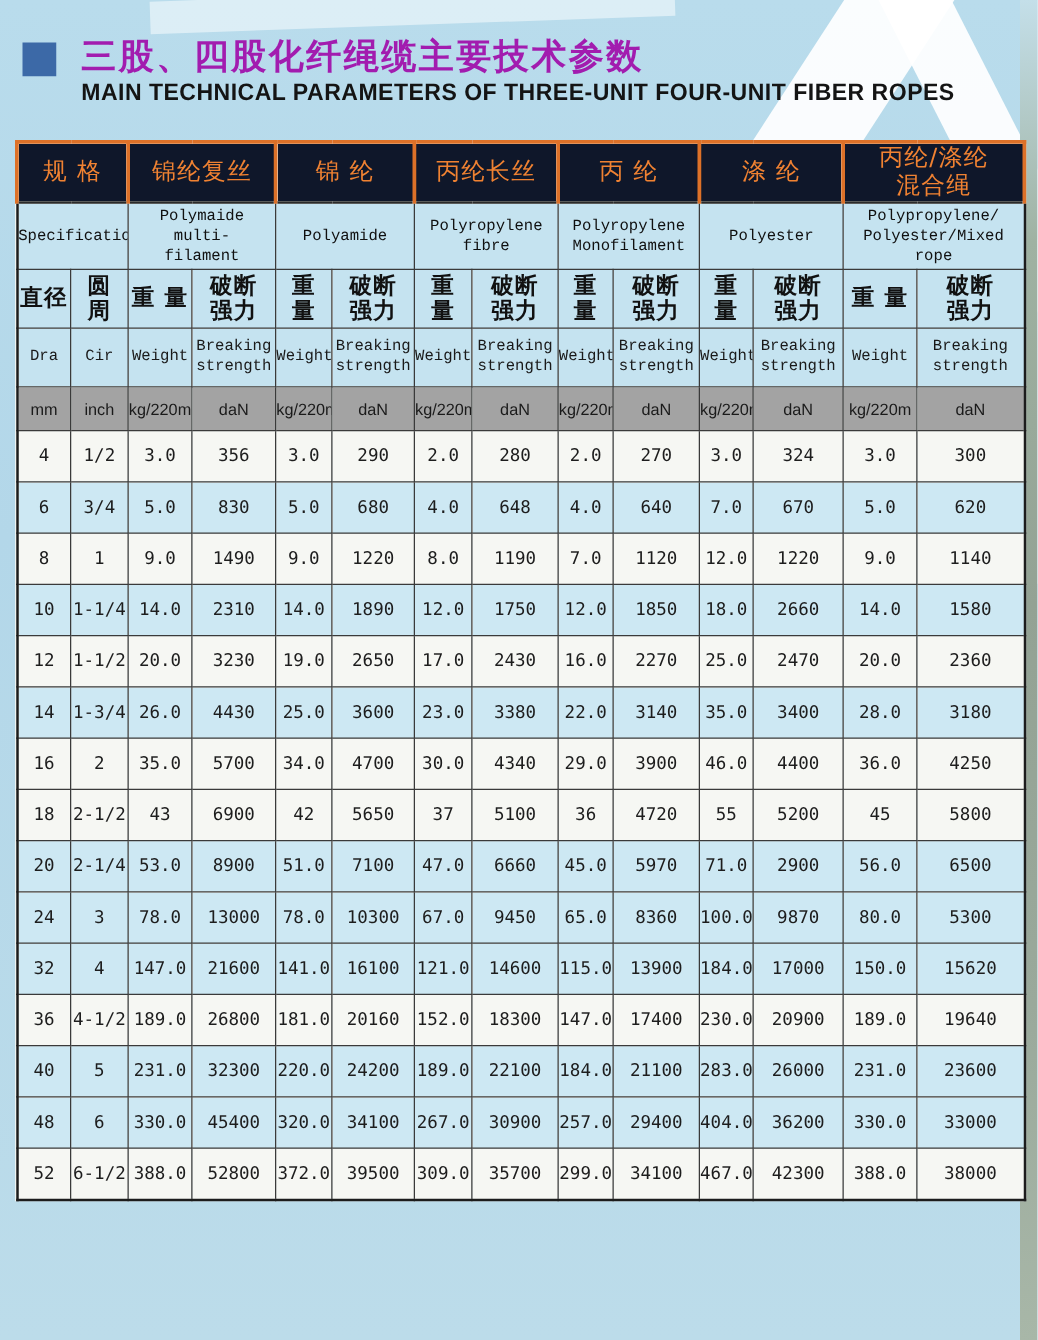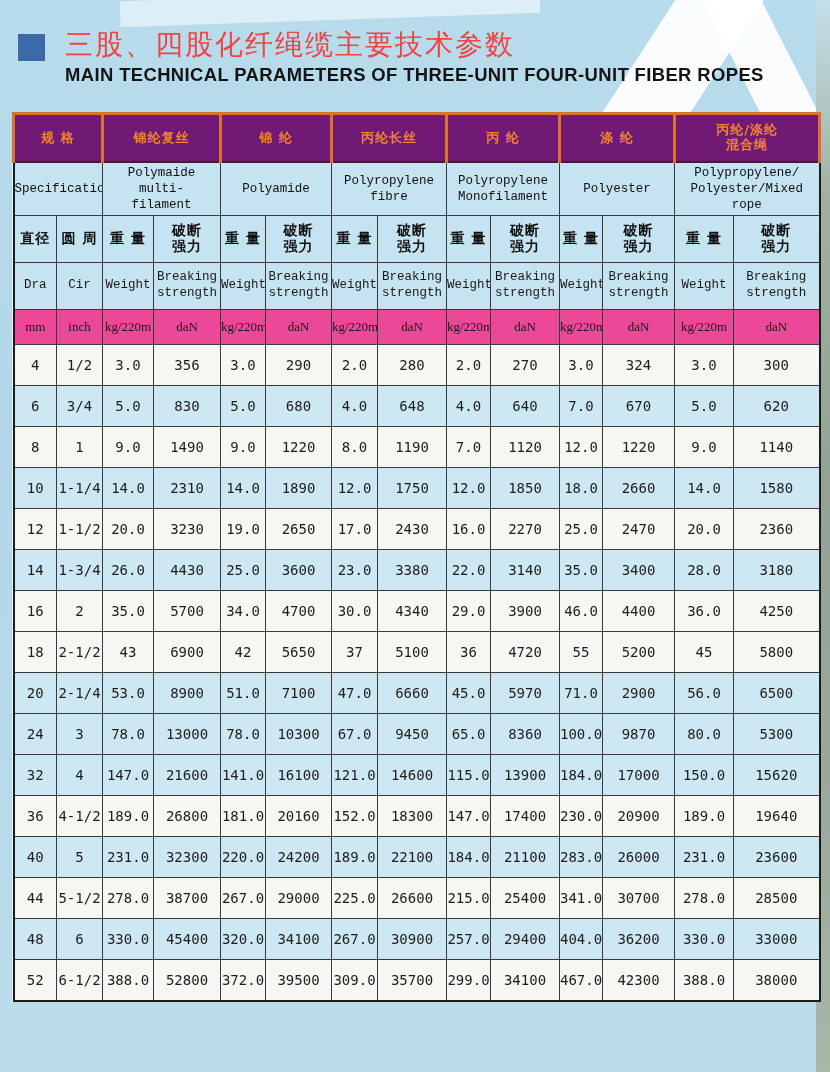--- a/index.html
+++ b/index.html
@@ -12,40 +12,40 @@
   .stripe{position:absolute;background:rgba(255,255,255,.92);}
   .stripe.s1{width:74px;height:640px;left:598px;top:-190px;transform:rotate(33deg);}
   .stripe.s2{width:52px;height:520px;left:762px;top:-150px;transform:rotate(-27deg);}
   .stripe.s3{width:150px;height:760px;left:748px;top:-40px;transform:rotate(33deg);opacity:.85;}
   .stripe.s4{width:420px;height:26px;left:120px;top:-6px;transform:rotate(-2deg);opacity:.55;}
   .edge-right{position:absolute;right:0;top:0;width:14px;height:1072px;
     background:linear-gradient(180deg,#c4dfe9 0%,#9fb2a2 18%,#93a294 45%,#9aa99b 75%,#a8b7a8 100%);}
   
   .title-wrap{position:absolute;left:18px;top:26px;}
   .bullet{position:absolute;left:0;top:8px;width:27px;height:27px;background:#3c69a7;}
-  .title-zh{position:absolute;left:47px;top:0;width:740px;font-size:28px;font-weight:normal;
-    color:#ef4444;letter-spacing:2px;white-space:nowrap;}
+  .title-zh{position:absolute;left:47px;top:0;width:740px;font-size:28px;font-weight:bold;
+    color:#a21caf;letter-spacing:2px;white-space:nowrap;}
   .title-en{position:absolute;left:47px;top:38px;width:760px;font-size:19px;font-weight:bold;
     color:#141414;font-family:"Liberation Sans",sans-serif;letter-spacing:.4px;
     transform:scaleX(.97);transform-origin:left;white-space:nowrap;}
   
   table.main{position:absolute;left:12px;top:112px;width:806px;border-collapse:collapse;
     table-layout:fixed;border:2px solid #1c1c1c;background:#eef4f2;}
   td,th{border:1px solid #3a3a3a;text-align:center;vertical-align:middle;padding:0;overflow:hidden;}
   th.mz{border:3px solid #dd7128;border-bottom:2px solid #2a2a2a;color:#f0holder;}
-  th.mz{color:#f08232;background:#701a75;font-size:13px;font-weight:bold;height:46px;
+  th.mz{color:#f08232;background:#0f172a;font-size:19px;font-weight:normal;height:46px;
     white-space:pre-line;line-height:1.15;letter-spacing:1px;}
   th.me{background:#c5e3f0;font-weight:normal;font-size:12.5px;height:52px;color:#101010;
     font-family:"Liberation Mono","DejaVu Sans Mono",monospace;white-space:pre-line;line-height:1.3;}
-  th.hz{background:#c5e3f0;font-size:14px;font-weight:bold;color:#111;height:46px;
+  th.hz{background:#c5e3f0;font-size:18px;font-weight:bold;color:#111;height:46px;
     white-space:pre-line;line-height:1.12;letter-spacing:1px;}
   th.he{background:#c5e3f0;font-weight:normal;font-size:12.5px;color:#1a1a1a;height:46px;
     font-family:"Liberation Mono","DejaVu Sans Mono",monospace;white-space:pre-line;line-height:1.25;}
-  th.hu{background:#ec4899;font-weight:normal;font-size:13px;color:#1a1a1a;height:34px;
-    font-family:Liberation Serif, serif;}
+  th.hu{background:#a3a3a3;font-weight:normal;font-size:13px;color:#1a1a1a;height:34px;
+    font-family:Liberation Sans, sans-serif;}
   tbody td{font-family:"DejaVu Sans Mono","Liberation Mono",monospace;font-size:14px;
     color:#1d1d1d;height:40px;background:#f6f7f3;}
   tbody tr.alt td{background:#cde8f3;}
 </style>
 </head>
 <body>
 
 <div class="stripe s4"></div>
 <div class="stripe s1"></div>
 <div class="stripe s2"></div>
@@ -363,36 +363,20 @@
         <td>24200</td>
         <td>189.0</td>
         <td>22100</td>
         <td>184.0</td>
         <td>21100</td>
         <td>283.0</td>
         <td>26000</td>
         <td>231.0</td>
         <td>23600</td>
       </tr>
-      <tr>
-        <td>44</td>
-        <td>5-1/2</td>
-        <td>278.0</td>
-        <td>38700</td>
-        <td>267.0</td>
-        <td>29000</td>
-        <td>225.0</td>
-        <td>26600</td>
-        <td>215.0</td>
-        <td>25400</td>
-        <td>341.0</td>
-        <td>30700</td>
-        <td>278.0</td>
-        <td>28500</td>
-      </tr>
       <tr class="alt">
         <td>48</td>
         <td>6</td>
         <td>330.0</td>
         <td>45400</td>
         <td>320.0</td>
         <td>34100</td>
         <td>267.0</td>
         <td>30900</td>
         <td>257.0</td>

